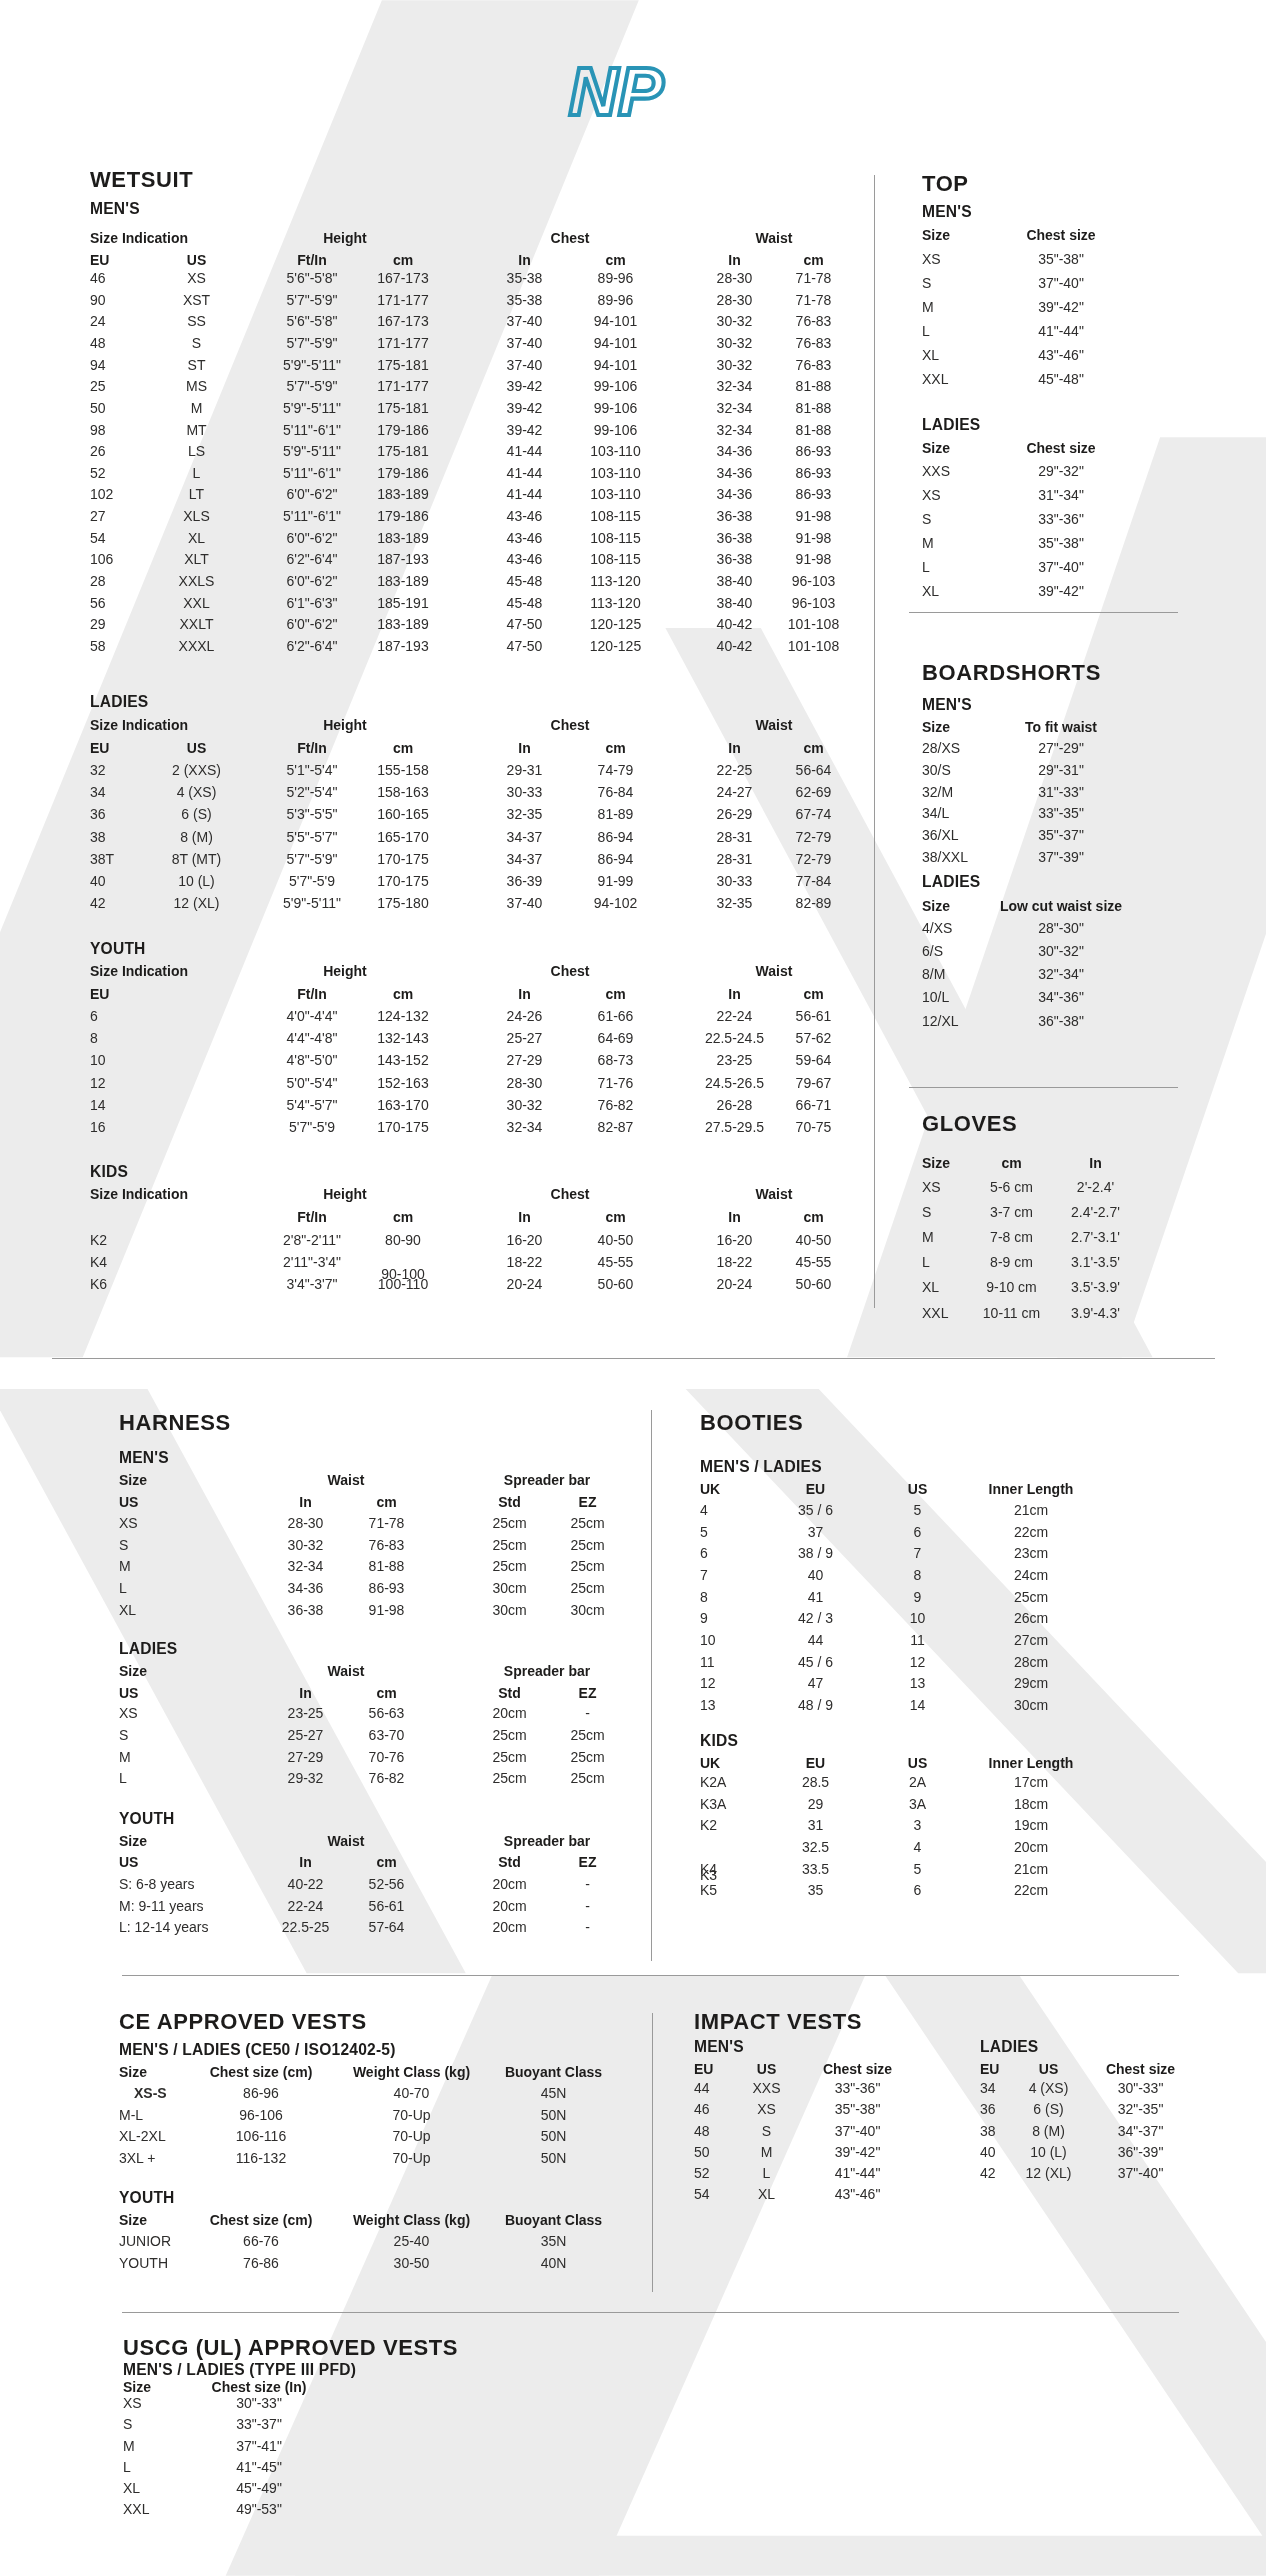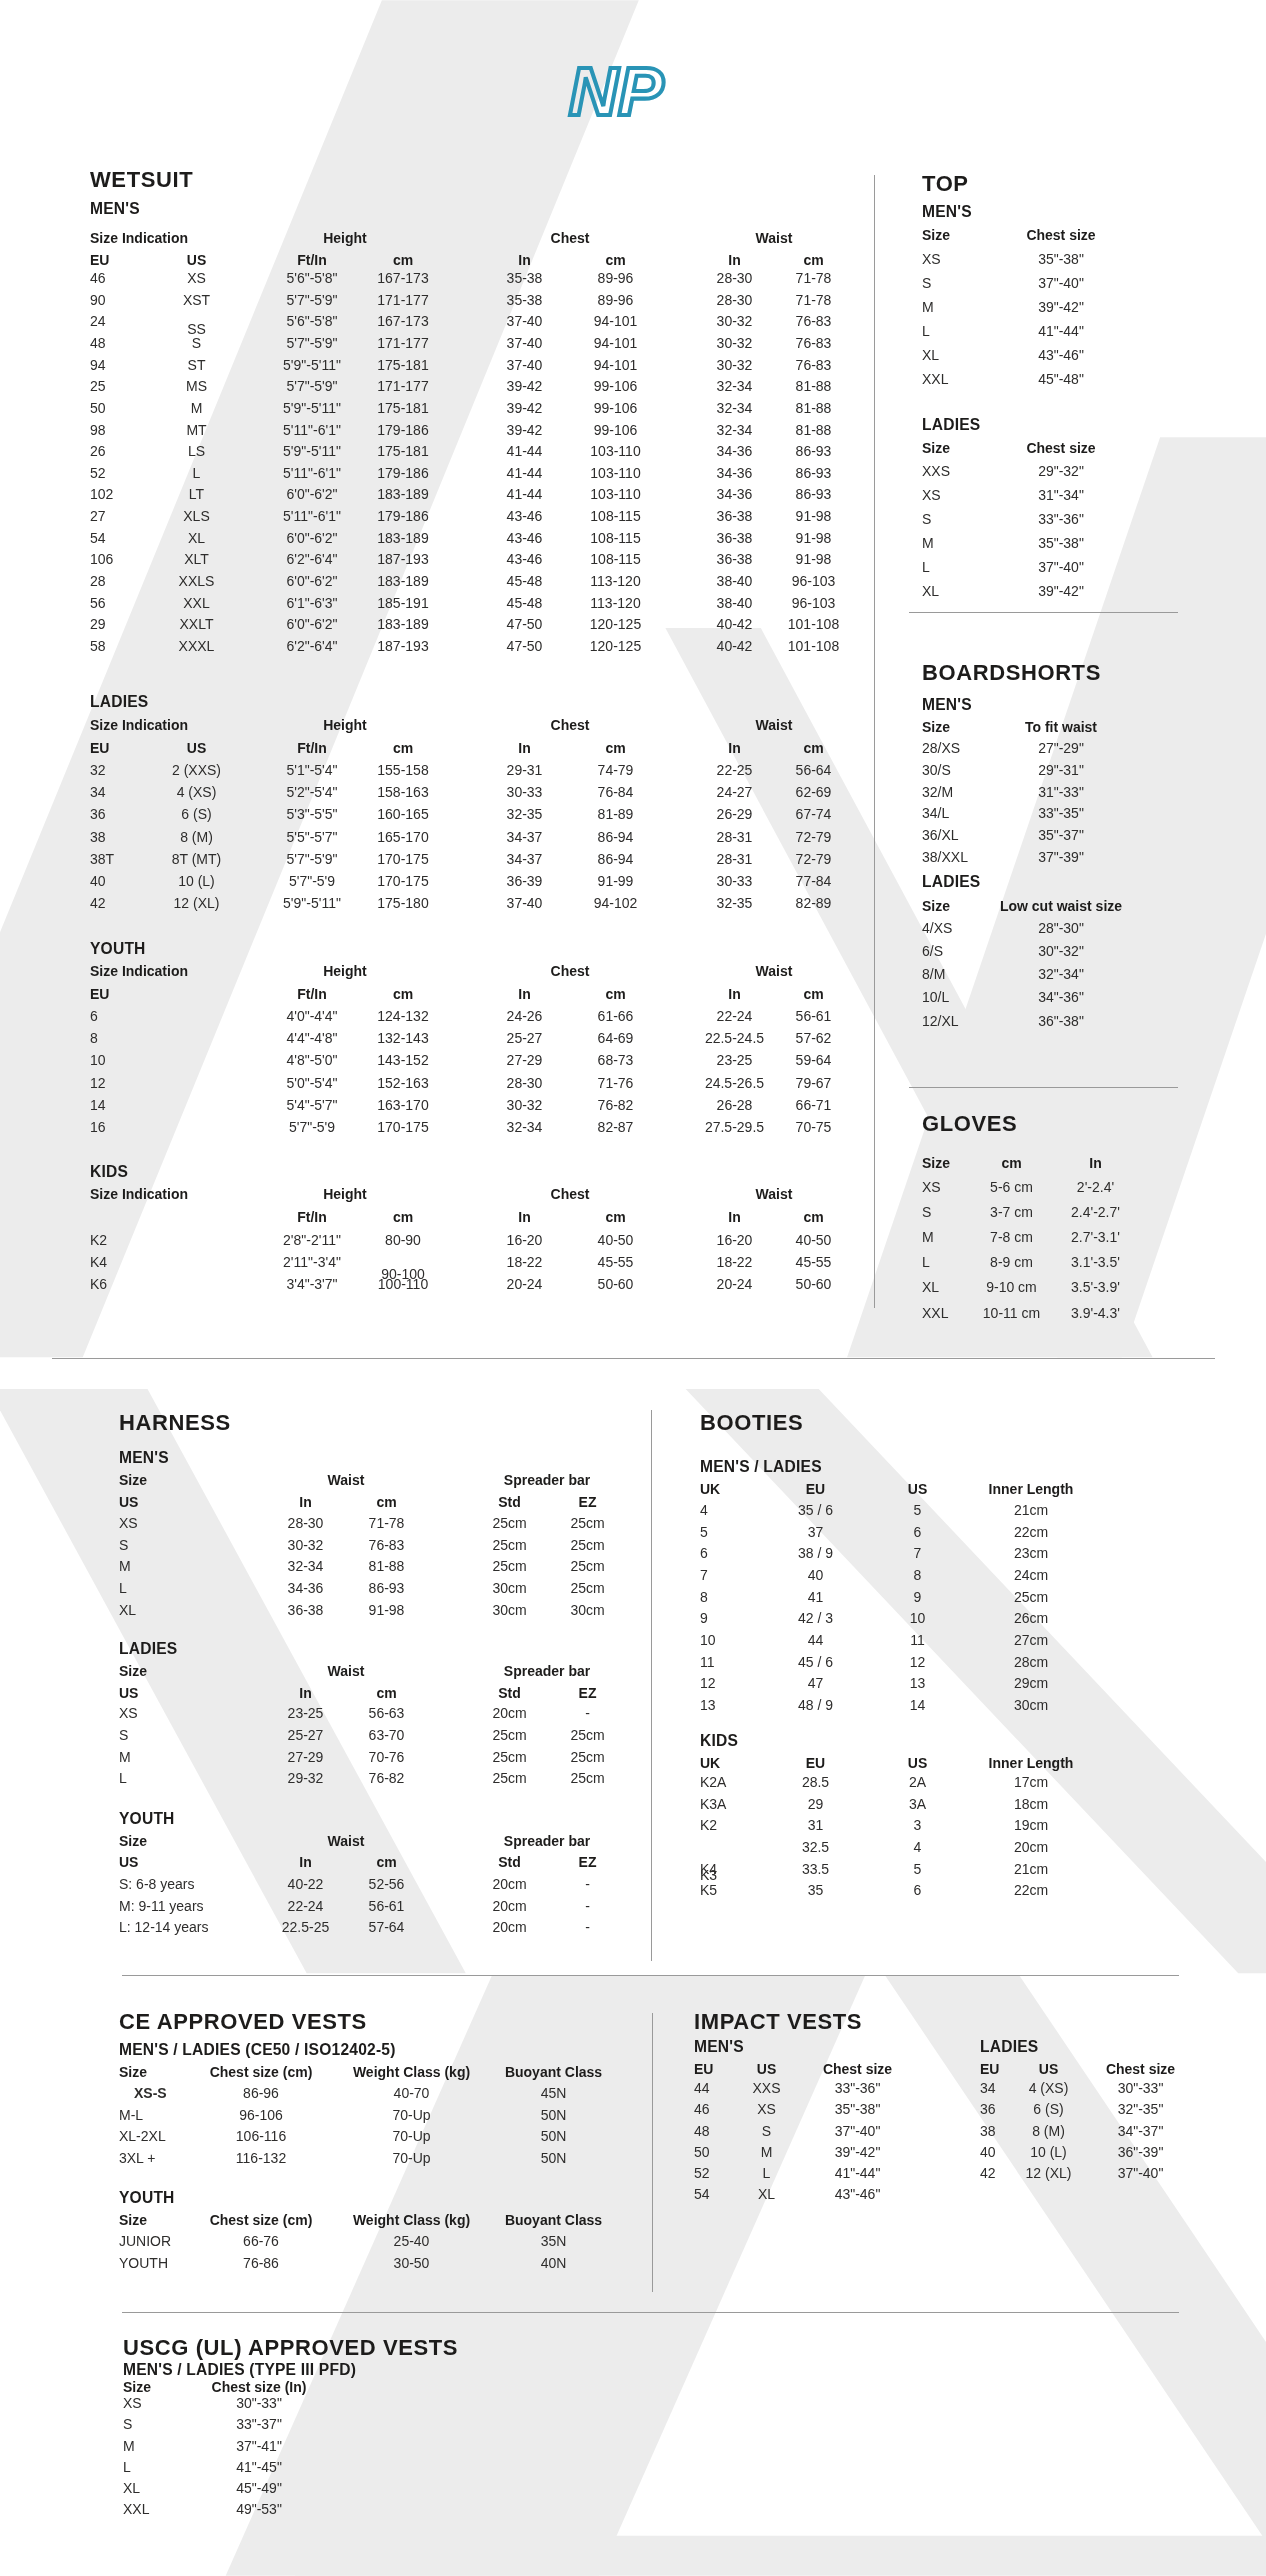--- a/index.html
+++ b/index.html
@@ -84,21 +84,21 @@
           <div class="cell c" style="left: 60px; width: 93px; line-height: 21.6px;">XST</div>
           <div class="cell c" style="left: 164px; width: 116px; line-height: 21.6px;">5'7"-5'9"</div>
           <div class="cell c" style="left: 280px; width: 66px; line-height: 21.6px;">171-177</div>
           <div class="cell c" style="left: 400px; width: 69px; line-height: 21.6px;">35-38</div>
           <div class="cell c" style="left: 491px; width: 69px; line-height: 21.6px;">89-96</div>
           <div class="cell c" style="left: 610px; width: 69px; line-height: 21.6px;">28-30</div>
           <div class="cell c" style="left: 689px; width: 69px; line-height: 21.6px;">71-78</div>
         </div>
         <div class="trow" style="top: 43px; height: 21.6px;">
           <div class="cell l" style="left: 0px; width: 60px; line-height: 21.6px;">24</div>
-          <div class="cell c" style="left: 60px; width: 93px; line-height: 21.6px; margin-top: 8px;">SS</div>
+          <div class="cell c" style="left: 60px; width: 93px; line-height: 21.6px;">SS</div>
           <div class="cell c" style="left: 164px; width: 116px; line-height: 21.6px;">5'6"-5'8"</div>
           <div class="cell c" style="left: 280px; width: 66px; line-height: 21.6px;">167-173</div>
           <div class="cell c" style="left: 400px; width: 69px; line-height: 21.6px;">37-40</div>
           <div class="cell c" style="left: 491px; width: 69px; line-height: 21.6px;">94-101</div>
           <div class="cell c" style="left: 610px; width: 69px; line-height: 21.6px;">30-32</div>
           <div class="cell c" style="left: 689px; width: 69px; line-height: 21.6px;">76-83</div>
         </div>
         <div class="trow" style="top: 65px; height: 21.6px;">
           <div class="cell l" style="left: 0px; width: 60px; line-height: 21.6px;">48</div>
           <div class="cell c" style="left: 60px; width: 93px; line-height: 21.6px;">S</div>

